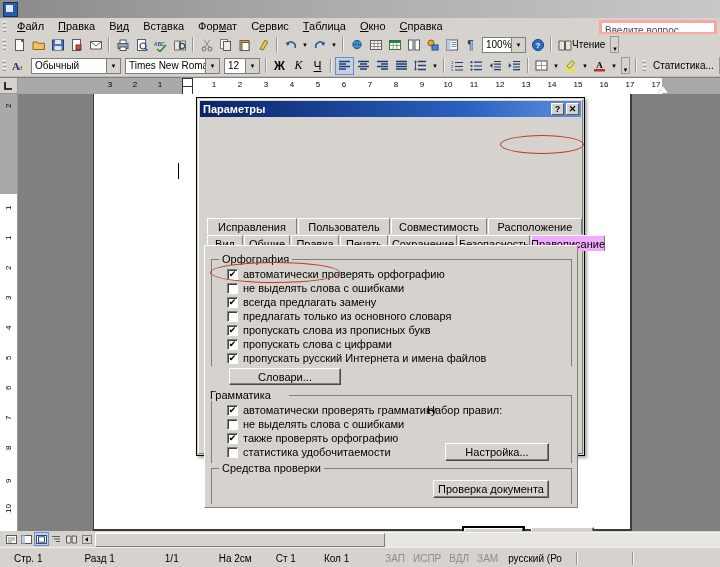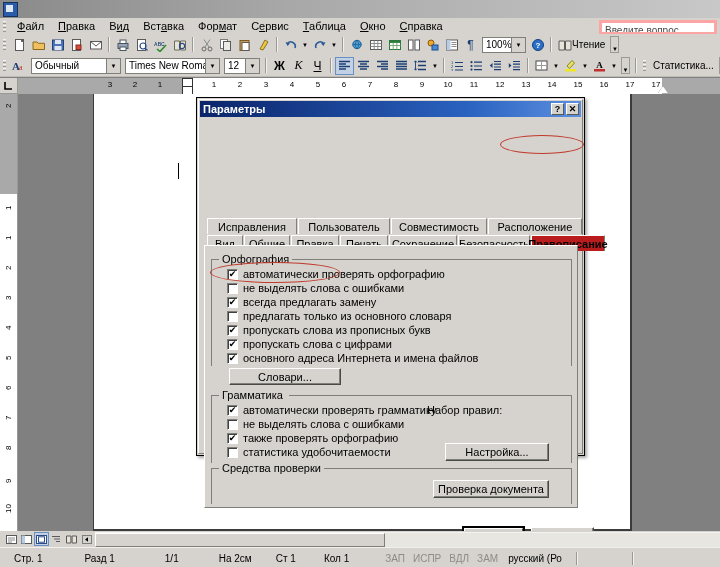--- a/index.html
+++ b/index.html
@@ -153,21 +153,21 @@
     display:flex;align-items:center;justify-content:center;
     font-size:9px;color:#000;font-weight:bold;box-sizing:border-box;
   }
   .tabrow{position:absolute;display:flex;}
   .tab{
     height:16px;background:#d6d3ce;
     border:1px solid #fff;border-right-color:#7f7f79;border-bottom:none;
     display:flex;align-items:center;justify-content:center;
     font-size:11px;color:#000;box-sizing:border-box;padding:0 4px;margin-right:1px;
   }
-  .tab.active{background:#b91c1c;font-weight:bold;}
+  .tab.active{background:#f0abfc;font-weight:normal;}
   .tabpane{
     position:absolute;left:7px;top:147px;width:374px;height:263px;
     background:#d6d3ce;border:1px solid #fff;border-right-color:#7f7f79;border-bottom-color:#7f7f79;
     box-sizing:border-box;
   }
   .grpline{position:absolute;height:1px;background:#7f7f79;}
   .grplabel{position:absolute;background:#d6d3ce;padding:0 3px;font-size:11px;color:#000;}
   .cbrow{position:absolute;display:flex;align-items:center;font-size:11px;color:#000;white-space:nowrap;}
   .cb{
     width:11px;height:11px;background:#fff;flex:0 0 auto;margin-right:5px;
@@ -623,29 +623,29 @@
       <div class="cbrow" style="left:22px;top:78px">
         <span class="cb">✔</span>
         <span>пропускать слова из прописных букв</span>
       </div>
       <div class="cbrow" style="left:22px;top:92px">
         <span class="cb">✔</span>
         <span>пропускать слова с цифрами</span>
       </div>
       <div class="cbrow" style="left:22px;top:106px">
         <span class="cb">✔</span>
-        <span>основного адреса Интернета и имена файлов</span>
+        <span>пропускать русский Интернета и имена файлов</span>
       </div>
       <div class="btn" style="left:24px;top:122px;width:112px;height:17px">Словари...</div>
 
       <div class="grpline" style="left:6px;top:149px;width:12px"></div>
       <div class="grpline" style="left:84px;top:149px;width:282px"></div>
       <div style="position:absolute;left:6px;top:149px;width:1px;height:68px;background:#7f7f79"></div>
       <div style="position:absolute;left:366px;top:149px;width:1px;height:68px;background:#7f7f79"></div>
-      <span class="grplabel" style="left:14px;top:143px">Грамматика</span>
+      <span class="grplabel" style="left:2px;top:143px">Грамматика</span>
 
       <div class="cbrow" style="left:22px;top:158px">
         <span class="cb">✔</span>
         <span>автоматически проверять грамматику</span>
       </div>
       <div class="cbrow" style="left:22px;top:172px">
         <span class="cb"></span>
         <span>не выделять слова с ошибками</span>
       </div>
       <div class="cbrow" style="left:22px;top:186px">

